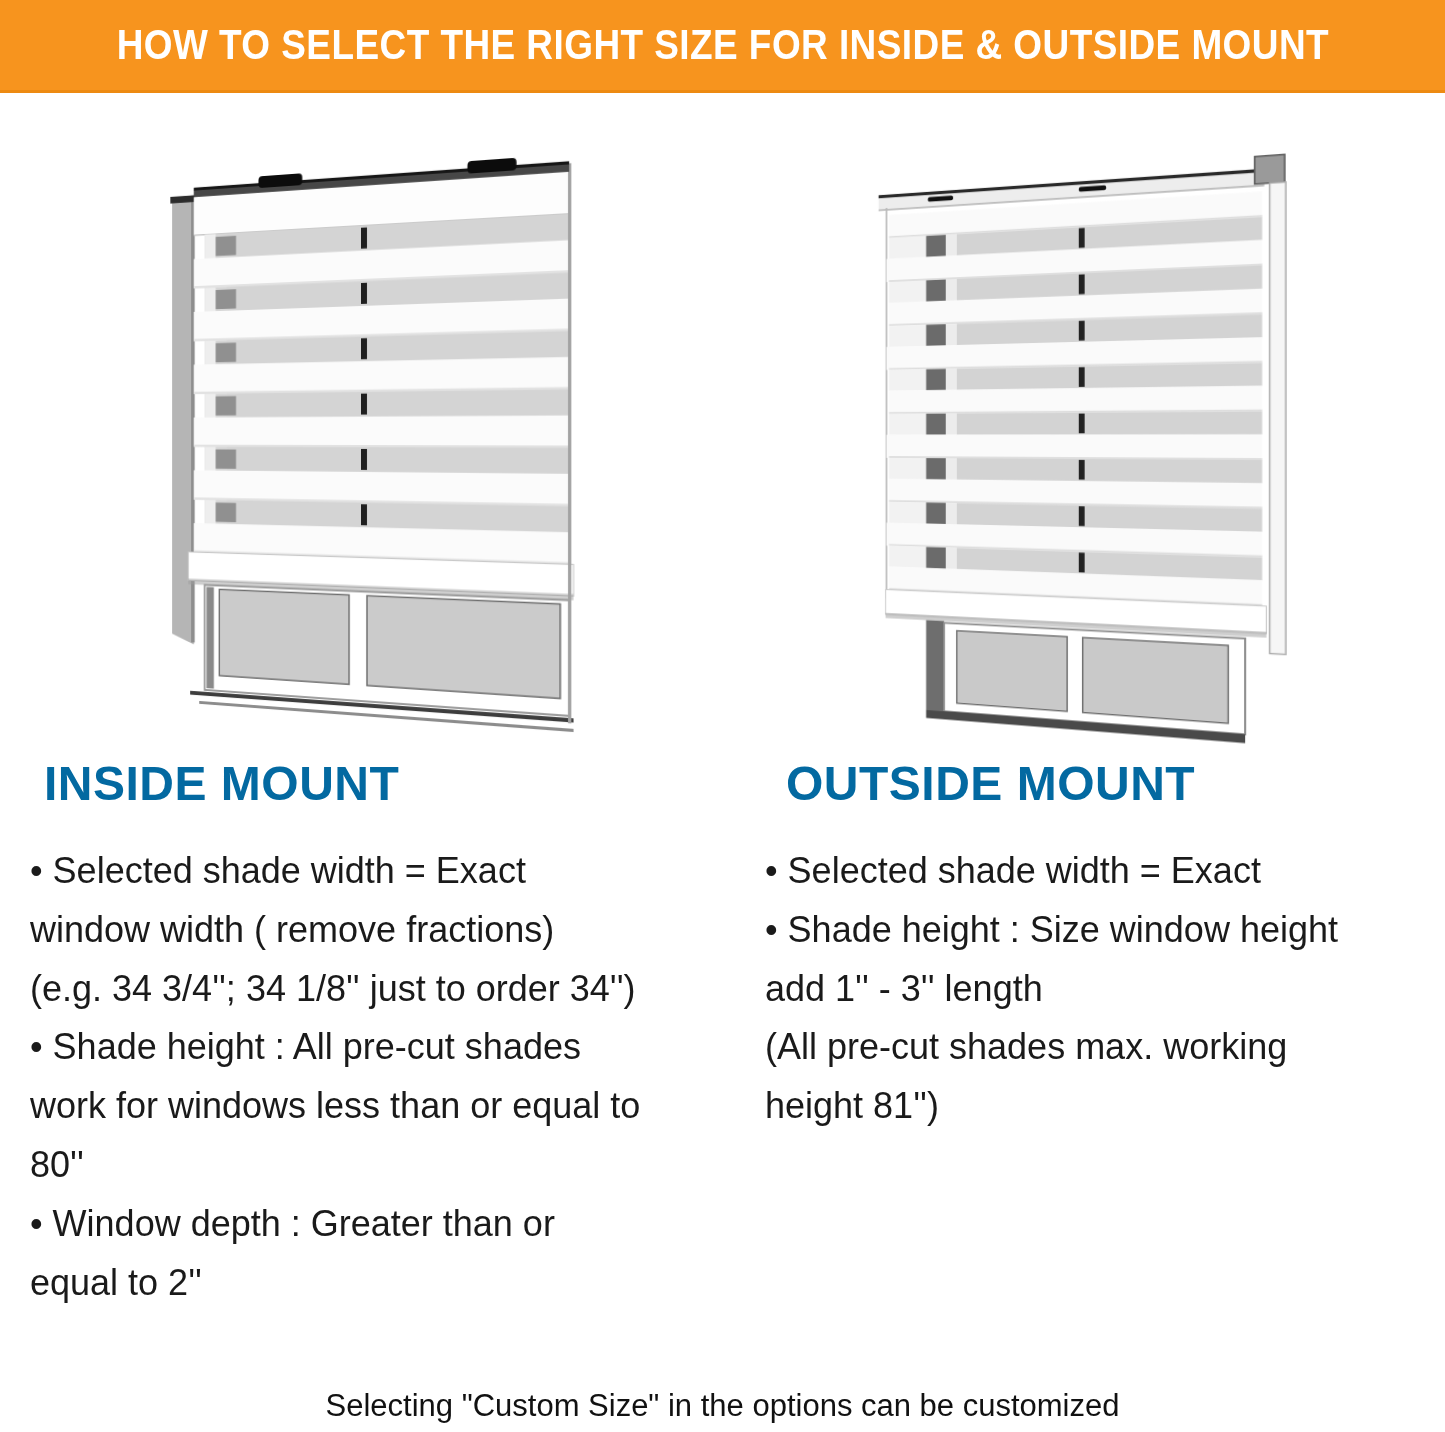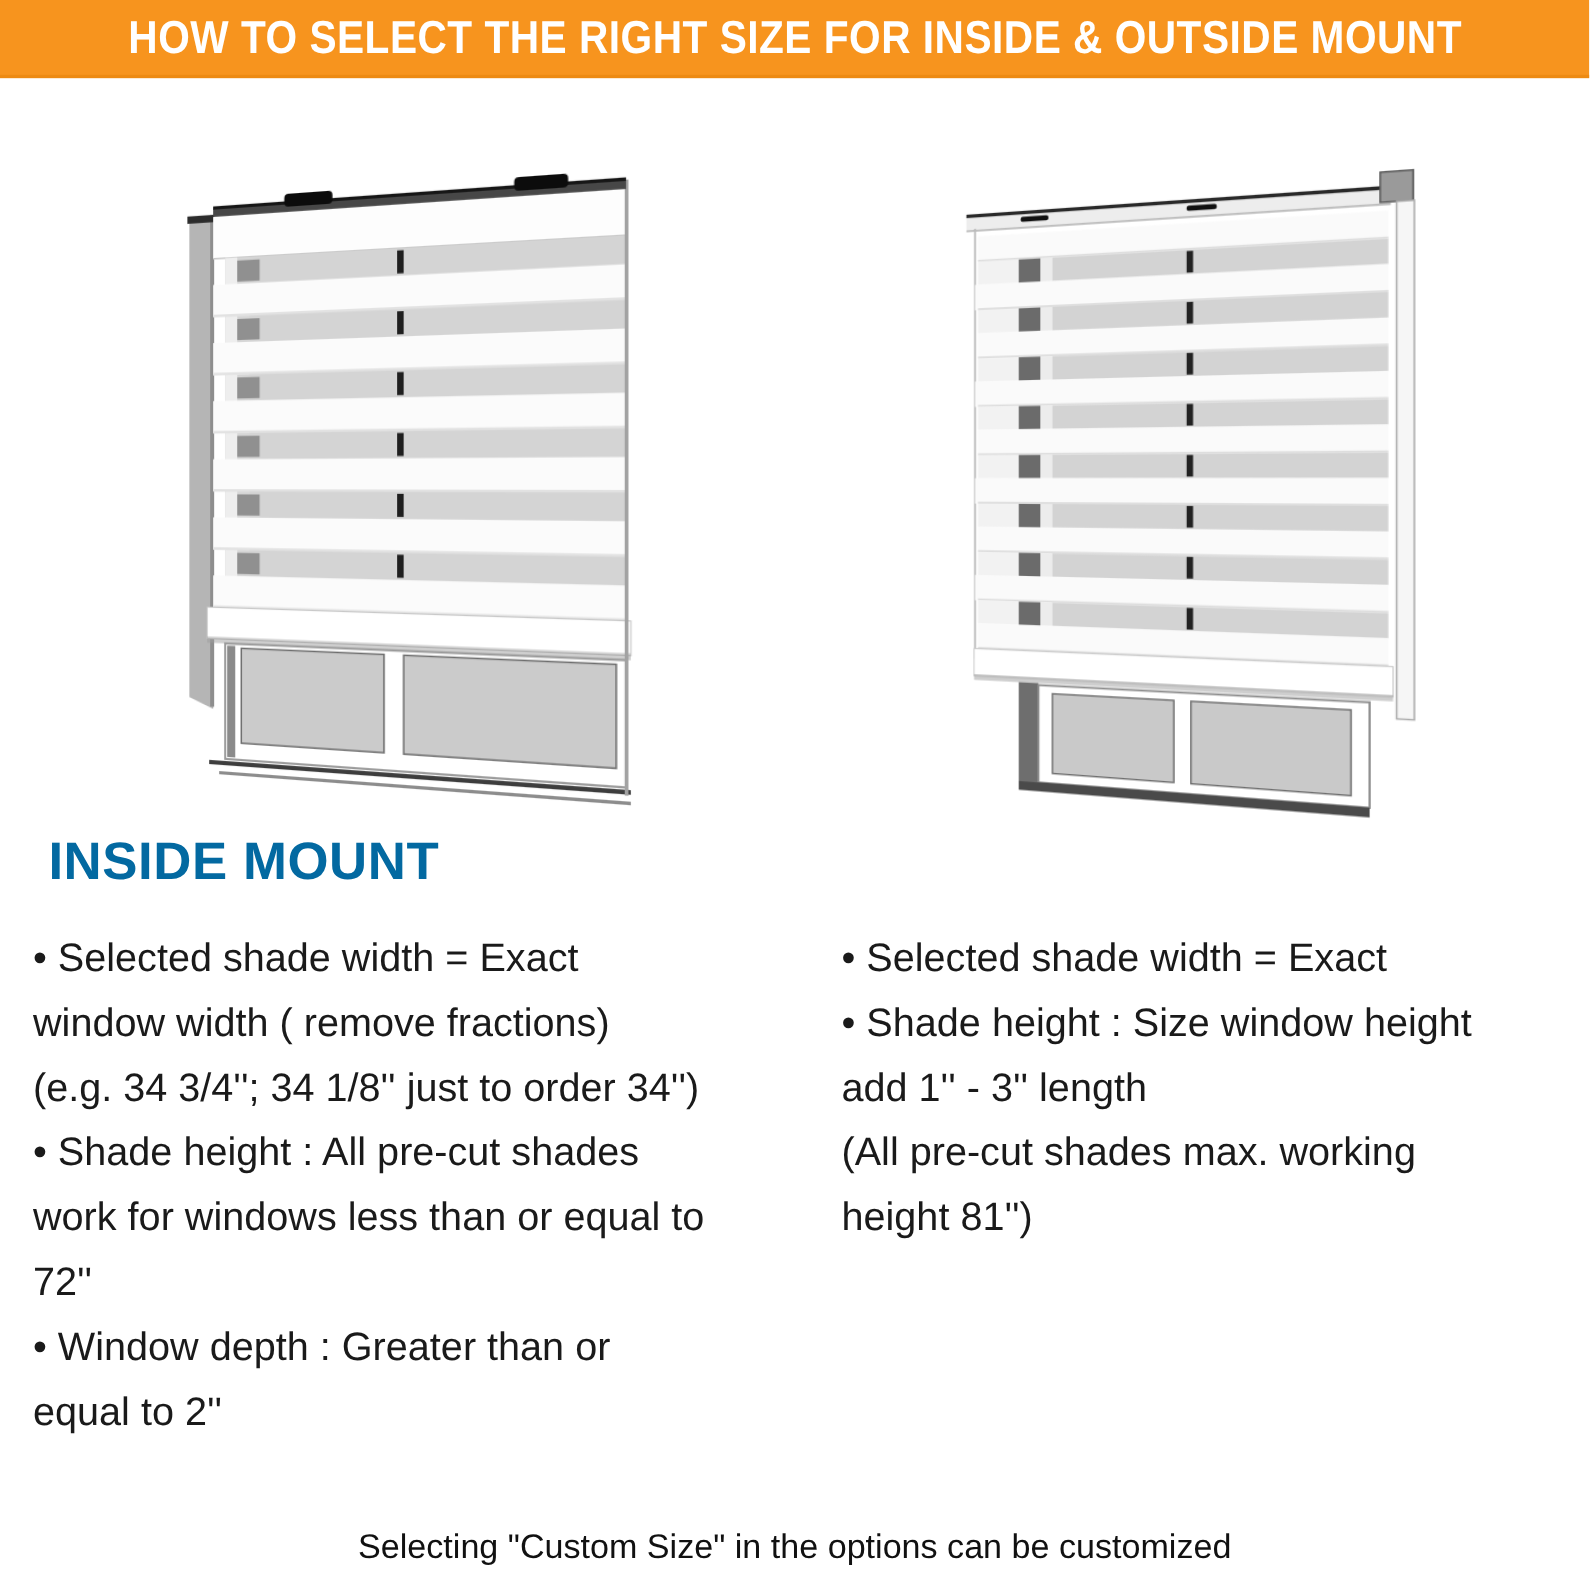--- a/index.html
+++ b/index.html
@@ -4,21 +4,21 @@
 <style>
   * { margin:0; padding:0; box-sizing:border-box; }
   html,body { background:#ffffff; }
   .page {
     position:relative; width:1445px; height:1432px;
     background:#ffffff; overflow:hidden;
     font-family:"Liberation Sans", sans-serif;
   }
   
   .banner {
-    position:absolute; left:0; top:0; width:1445px; height:71px;
+    position:absolute; left:0; top:0; width:1445px; height:93px;
     background:#F7941E; border-bottom:3px solid #ED8A12;
     display:flex; align-items:center; justify-content:center;
   }
   .banner-text {
     color:#ffffff; font-weight:bold; font-size:42px; white-space:nowrap;
     letter-spacing:0.5px; transform:scaleX(0.88);
   }
   
   .illus {
     position:absolute;
@@ -221,28 +221,29 @@
         <rect x="78" y="526" width="308" height="98" fill="#FFFFFF" stroke="#8F8F8F" stroke-width="2"></rect>
         <rect x="92" y="534" width="118" height="80" fill="#C9C9C9" stroke="#6F6F6F" stroke-width="1.5"></rect>
         <rect x="226" y="534" width="144" height="80" fill="#C9C9C9" stroke="#6F6F6F" stroke-width="1.5"></rect>
       </g>
 
       <rect x="58" y="624" width="328" height="9" fill="#4A4A4A"></rect>
     </svg>
   </div>
 
   <h2 class="mount-heading heading-inside">INSIDE MOUNT</h2>
+  <h2 class="mount-heading heading-outside">OUTSIDE MOUNT</h2>
 
   <div class="bullets bullets-left">
     <div>• Selected shade width = Exact</div>
     <div>window width ( remove fractions)</div>
     <div>(e.g. 34 3/4''; 34 1/8'' just to order 34'')</div>
     <div>• Shade height : All pre-cut shades</div>
     <div>work for windows less than or equal to</div>
-    <div>72''</div>
+    <div>80''</div>
     <div>• Window depth : Greater than or</div>
     <div>equal to 2''</div>
   </div>
 
   <div class="bullets bullets-right">
     <div>• Selected shade width = Exact</div>
     <div>• Shade height : Size window height</div>
     <div>add 1'' - 3'' length</div>
     <div>(All pre-cut shades max. working</div>
     <div>height 81'')</div>

